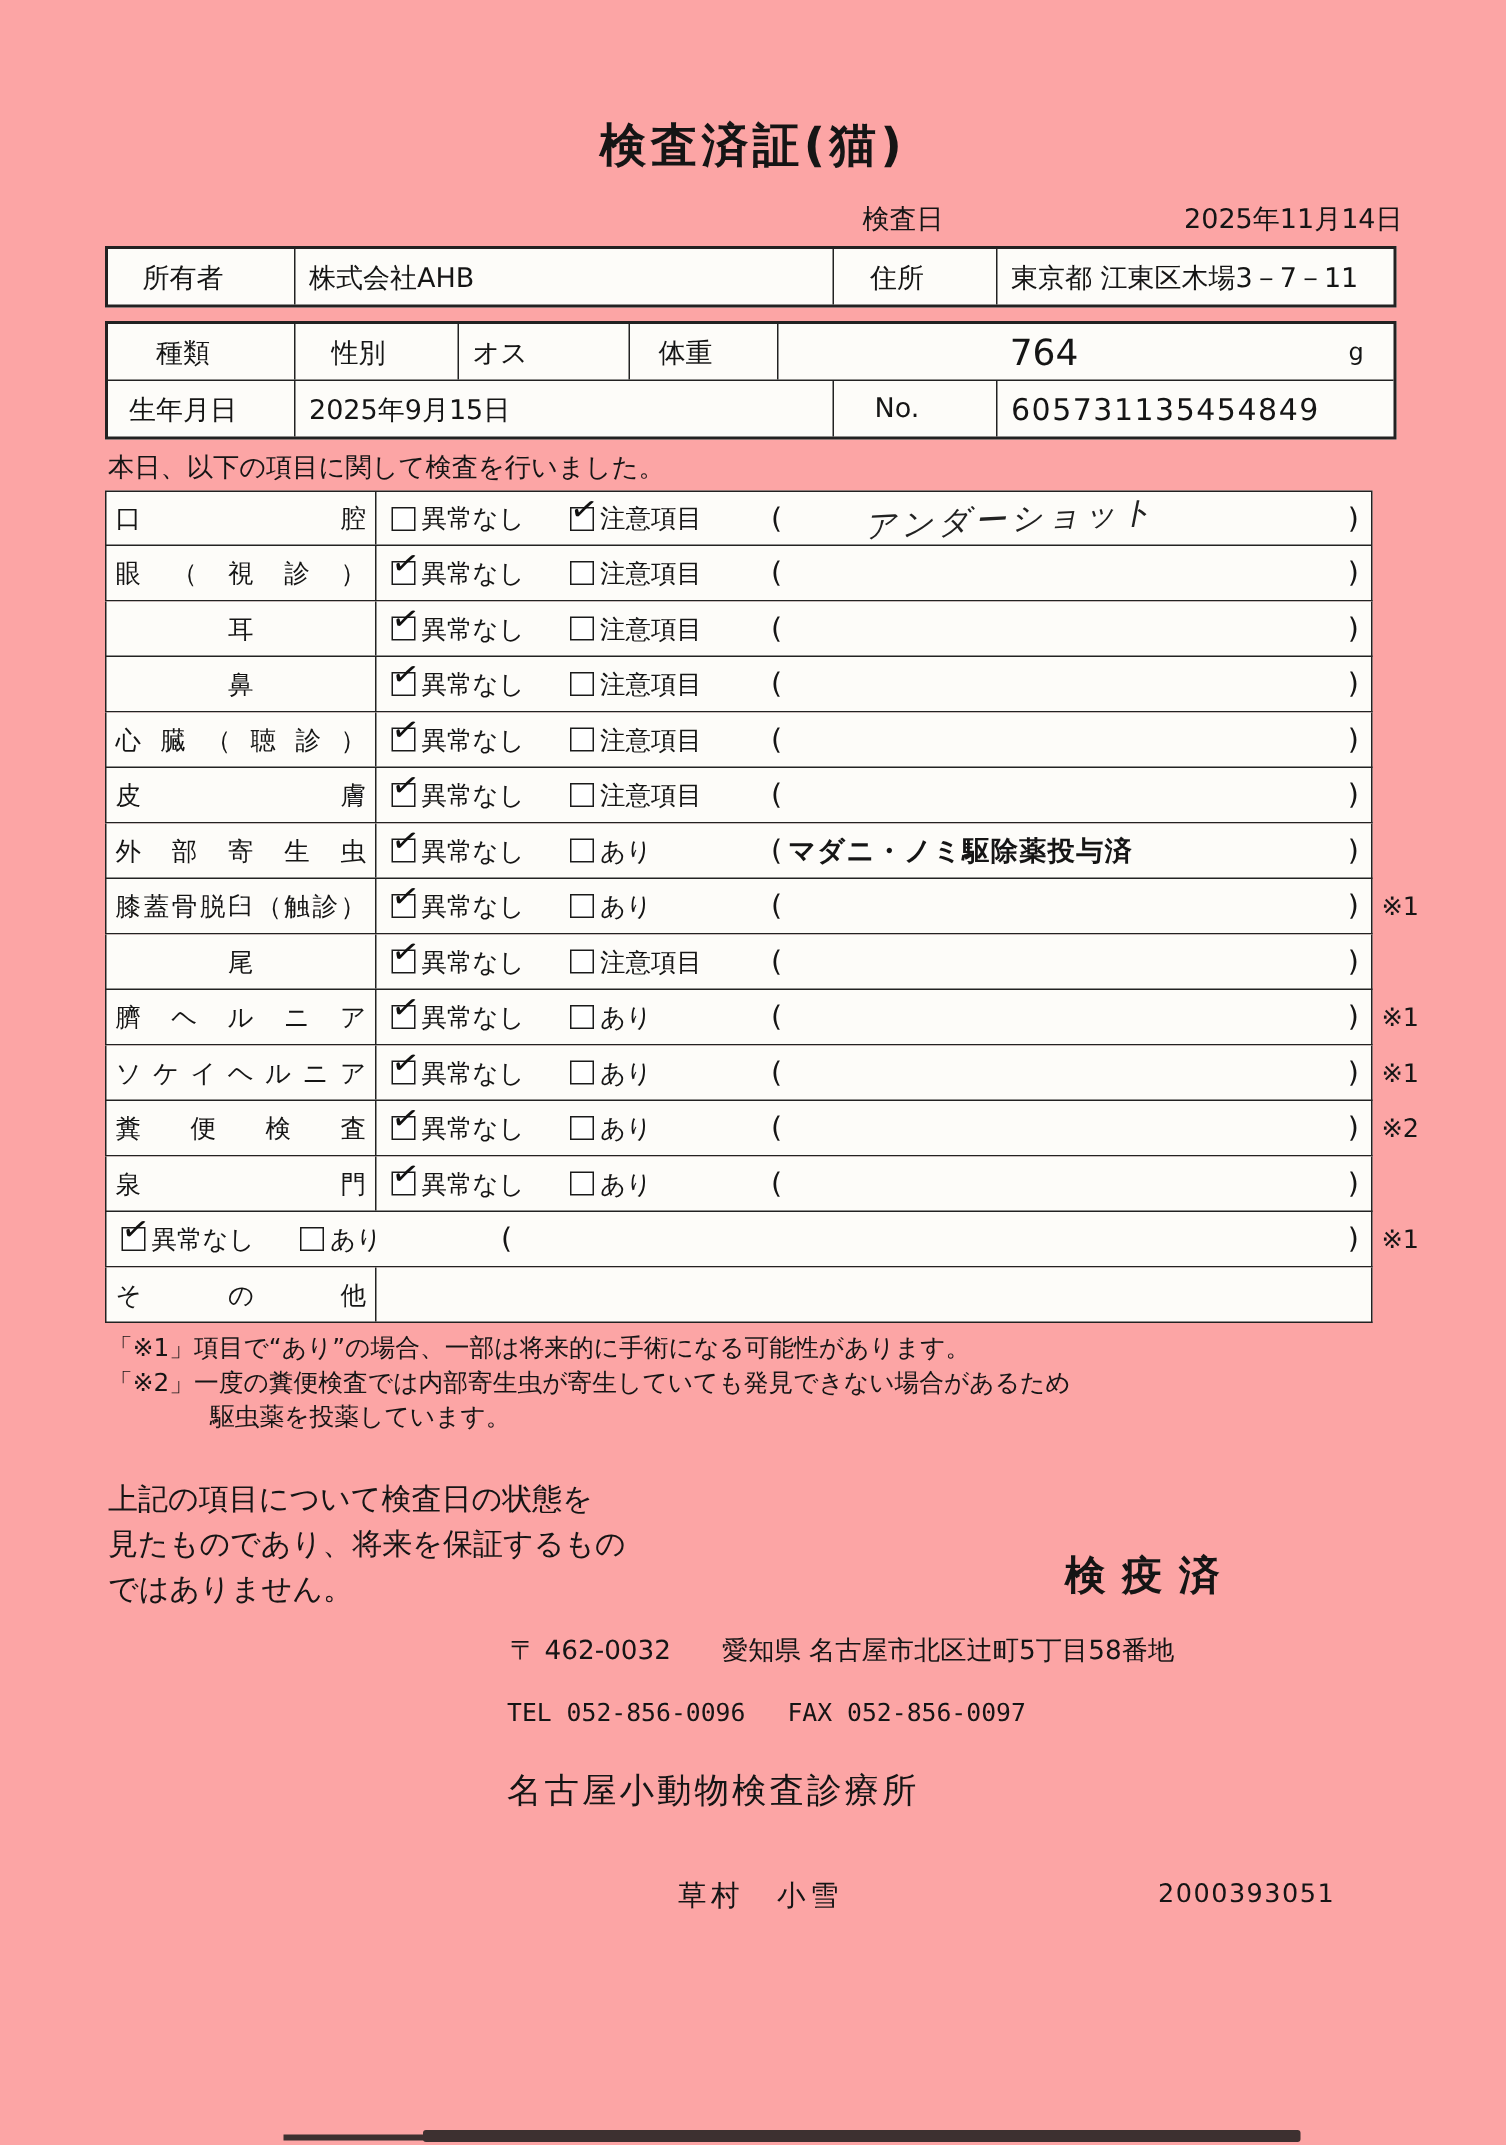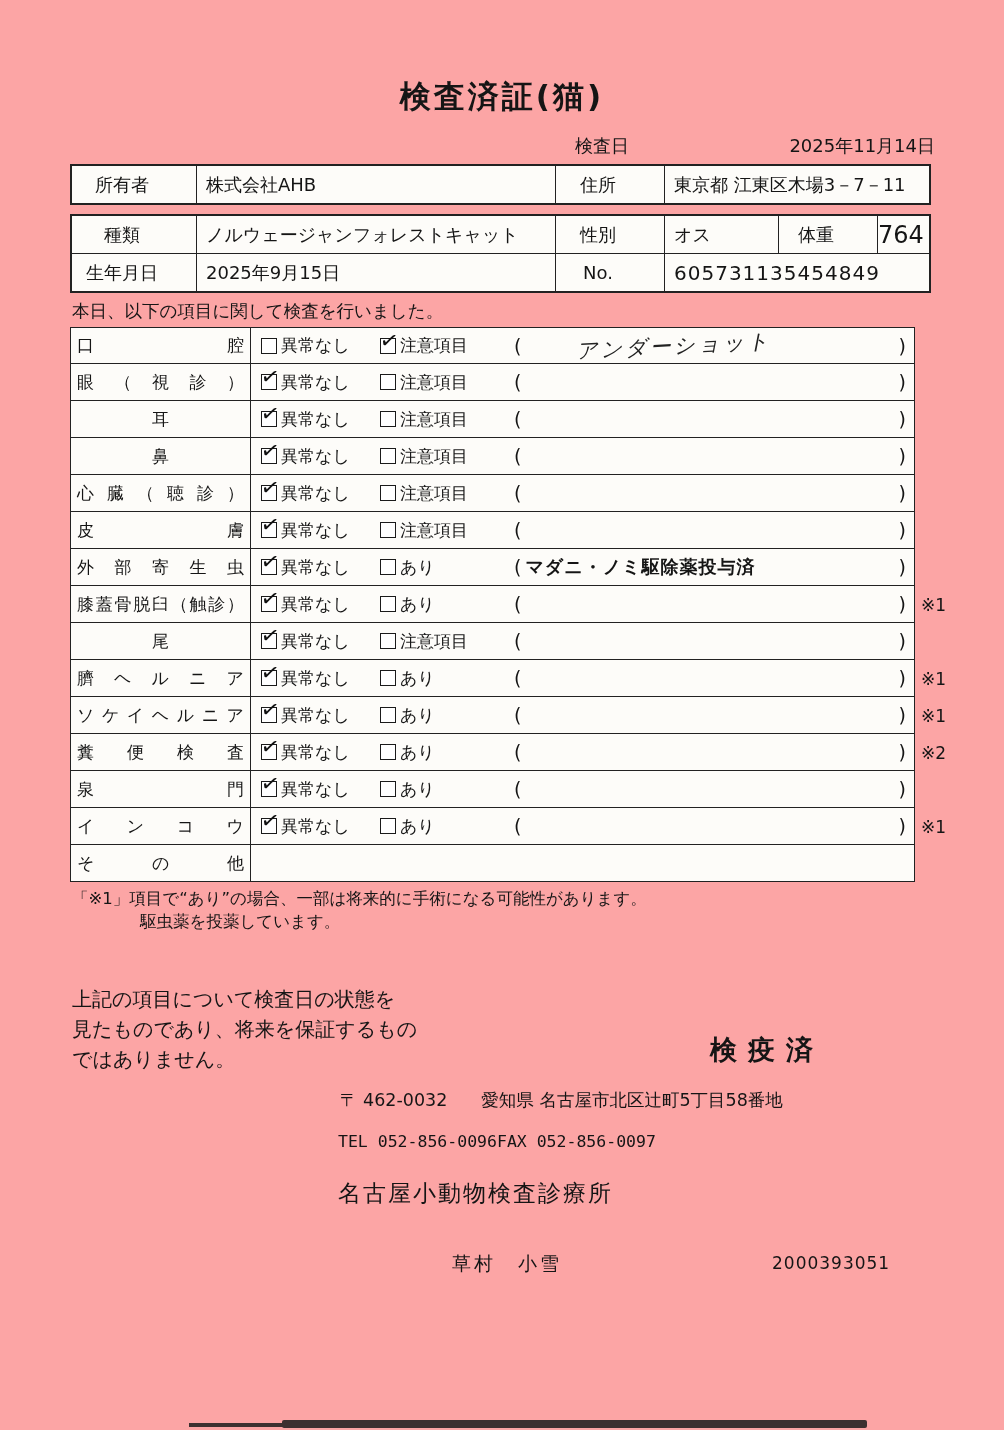--- a/index.html
+++ b/index.html
@@ -71,21 +71,21 @@
   .mark { width:45px; display:flex; align-items:center; padding-left:6px; font-size:17px; box-sizing:border-box; }
 
   
   .footnotes { top:887px; left:72px; font-size:16.5px; line-height:23px; }
   .footnote.indent { margin-left:68px; }
 
   
   .disclaimer { top:984px; left:72px; font-size:20px; line-height:30px; }
   .stamp { top:1032px; left:710px; font-size:27px; font-weight:bold; letter-spacing:11px; }
   .postal-line { top:1088px; left:340px; font-size:17.5px; display:flex; gap:34px; }
-  .tel-line { top:1132px; left:338px; font-size:16.5px; display:flex; font-family:"DejaVu Sans Mono","Liberation Mono",monospace; }
+  .tel-line { top:1132px; left:338px; font-size:16.5px; display:flex; gap:28px; font-family:"DejaVu Sans Mono","Liberation Mono",monospace; }
   .clinic-name { top:1178px; left:338px; font-size:23px; letter-spacing:2px; }
   .staff-name { top:1215px; left:452px; font-size:19px; letter-spacing:3px;margin-top:36px; }
   .serial { top:1253px; left:772px; font-size:17px; letter-spacing:1px; }
 
   
   .artifact { top:1420px; left:282px; width:585px; height:8px; background:#1c1c1c; border-radius:2px; opacity:.85;
     box-shadow:-95px 1px 0 -2px #1c1c1c; }
 </style>
 </head>
 <body>
@@ -104,21 +104,20 @@
       <div class="cell hd w100">所有者</div>
       <div class="cell val w335">株式会社AHB</div>
       <div class="cell hd w85">住所</div>
       <div class="cell val grow">東京都 江東区木場3－7－11</div>
     </div>
   </div>
 
   <div class="abs info-table pet-tbl">
     <div class="info-row">
       <div class="cell hd w100">種類</div>
-      <div class="cell val w335">ノルウェージャンフォレストキャット</div>
       <div class="cell hd w85">性別</div>
       <div class="cell val w90">オス</div>
       <div class="cell hd w75">体重</div>
       <div class="cell grow">
         <span class="weight-val">764</span>
         <span class="weight-unit">g</span>
       </div>
     </div>
     <div class="info-row">
       <div class="cell hd w100">生年月日</div>
@@ -438,23 +437,20 @@
           <span class="paren open">(</span>
           <span class="note-text"></span>
           <span class="paren close">)</span>
         </div>
       </div>
       <div class="mark"></div>
     </div>
 
     <div class="exam-line">
       <div class="exam-row">
-        <div class="label-cell">
-          <span class="row-label">インコウ</span>
-        </div>
         <div class="opt1-cell">
           <span class="checkbox checked">
               <span class="tick">✓</span>
             </span>
           <span class="opt-label">異常なし</span>
         </div>
         <div class="opt2-cell">
           <span class="checkbox"></span>
           <span class="opt-label">あり</span>
         </div>
@@ -485,20 +481,21 @@
           
           
         </div>
       </div>
       <div class="mark"></div>
     </div>
   </div>
 
   <div class="abs footnotes">
     <div class="footnote">「※1」項目で“あり”の場合、一部は将来的に手術になる可能性があります。</div>
+    <div class="footnote">「※2」一度の糞便検査では内部寄生虫が寄生していても発見できない場合があるため</div>
     <div class="footnote indent">駆虫薬を投薬しています。</div>
   </div>
 
   <div class="abs disclaimer">
     <div>上記の項目について検査日の状態を</div>
     <div>見たものであり、将来を保証するもの</div>
     <div>ではありません。</div>
   </div>
 
   <div class="abs stamp">検疫済</div>

